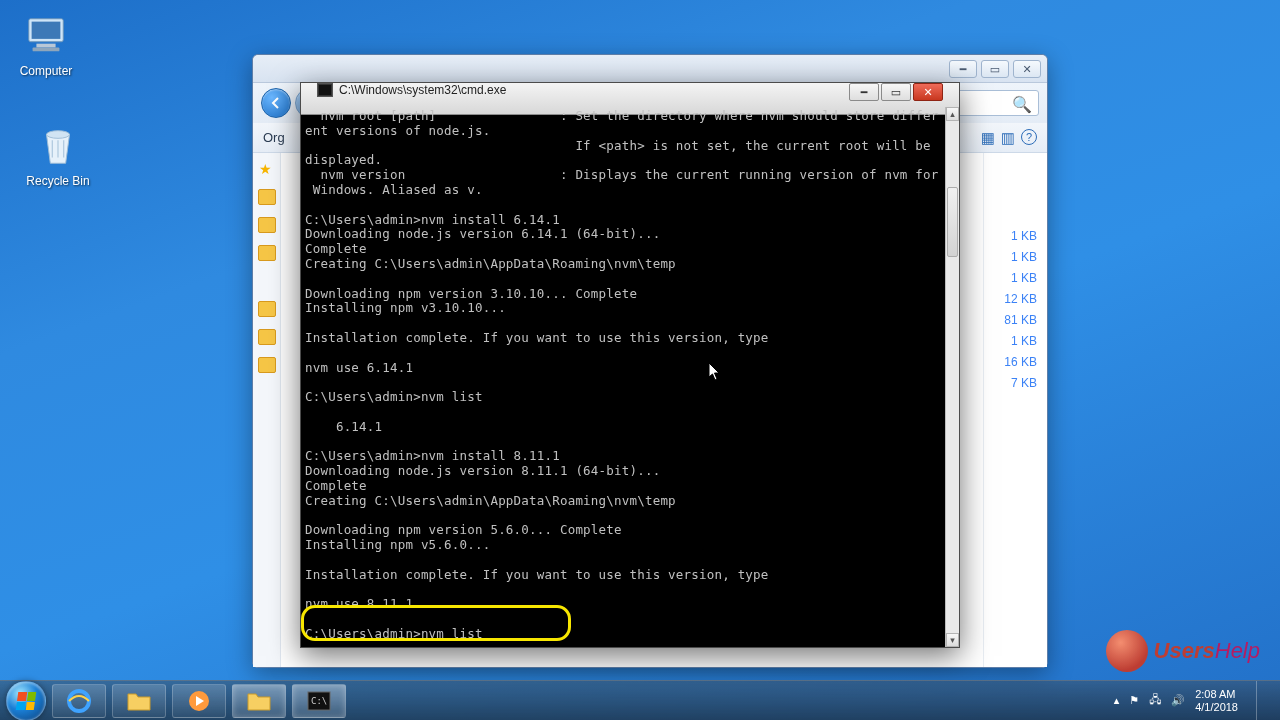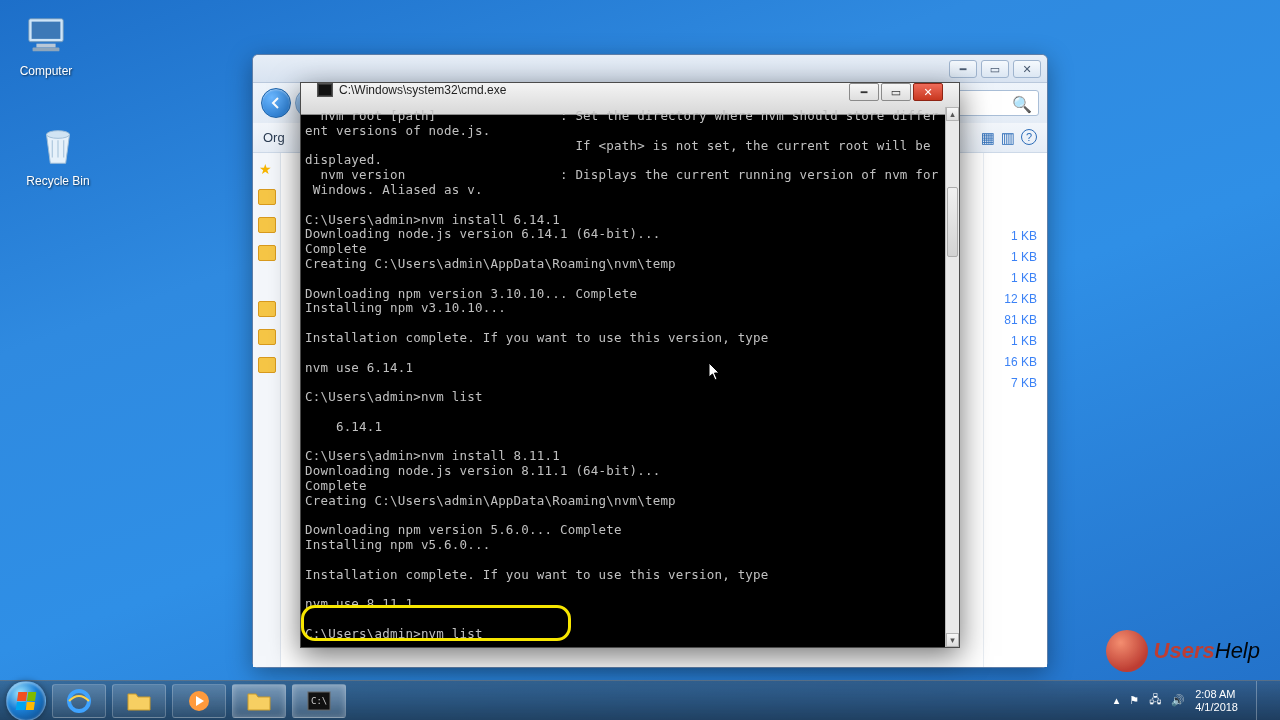--- a/index.html
+++ b/index.html
@@ -162,21 +162,21 @@
   
   .watermark {
     position:absolute; right:20px; bottom:48px; display:flex; align-items:center;
     color:#c63b2b; font-weight:600; font-size:22px; opacity:.95; font-style:italic;
   }
   .watermark .globe {
     width:42px;height:42px;border-radius:50%;
     background: radial-gradient(circle at 35% 30%, #ff8f6b, #c63b2b 70%);
     margin-right:6px;
   }
-  .watermark small{ color:#000000; font-size:22px; font-weight:400;}
+  .watermark small{ color:#be185d; font-size:22px; font-weight:400;}
 
   .cursor { position:absolute; width:14px; height:20px; }
 </style>
 </head>
 <body>
 
 <div class="desktop-icon" style="left:8px; top:12px;">
   <div class="ic ic-computer">
     <svg viewBox="0 0 48 48">
         <rect x="6" y="6" width="36" height="24" rx="2" fill="#cfe5f7" stroke="#6a93b8"></rect>

